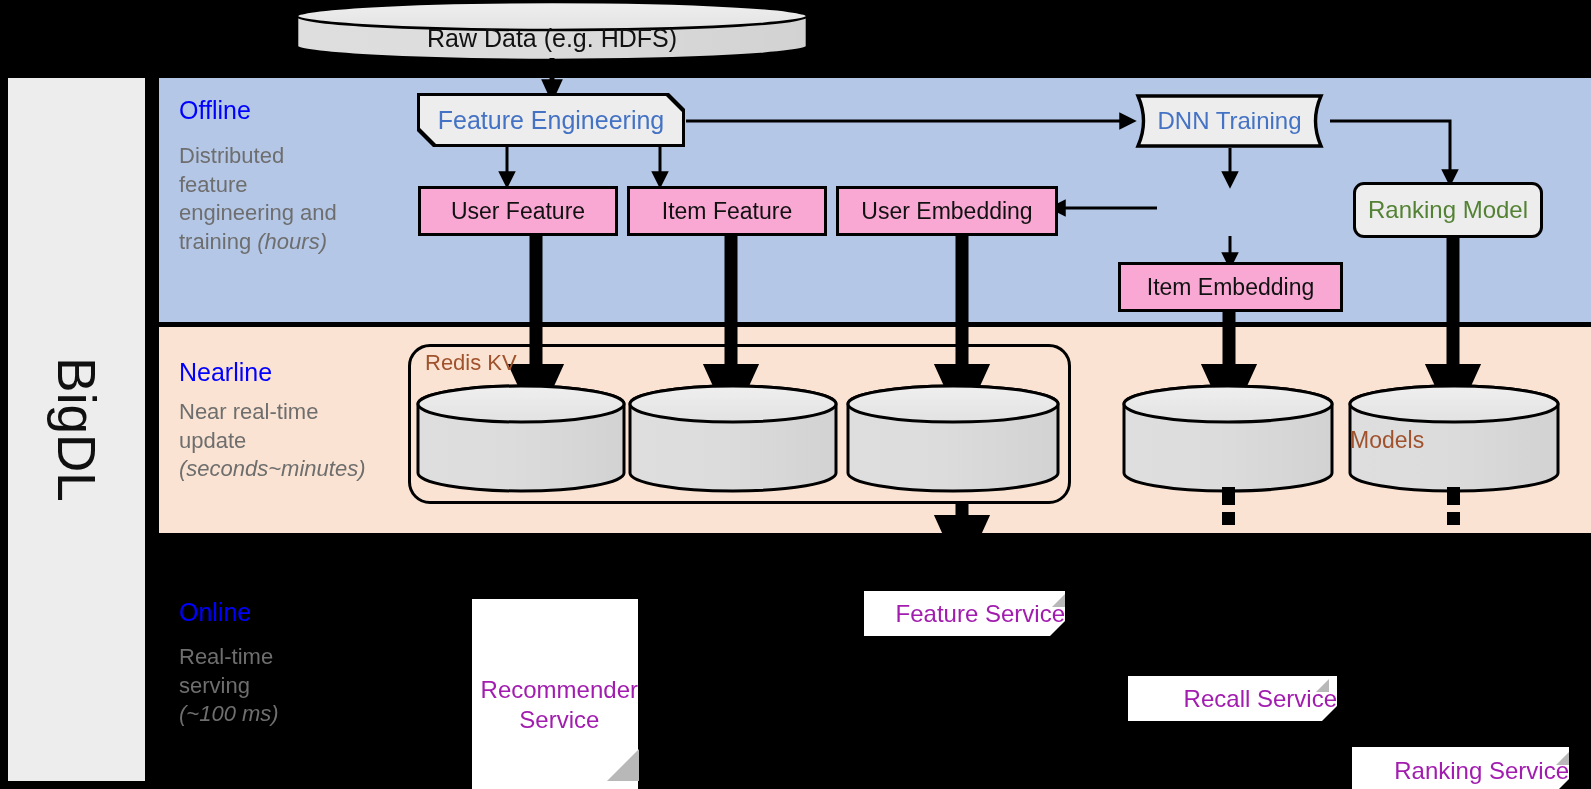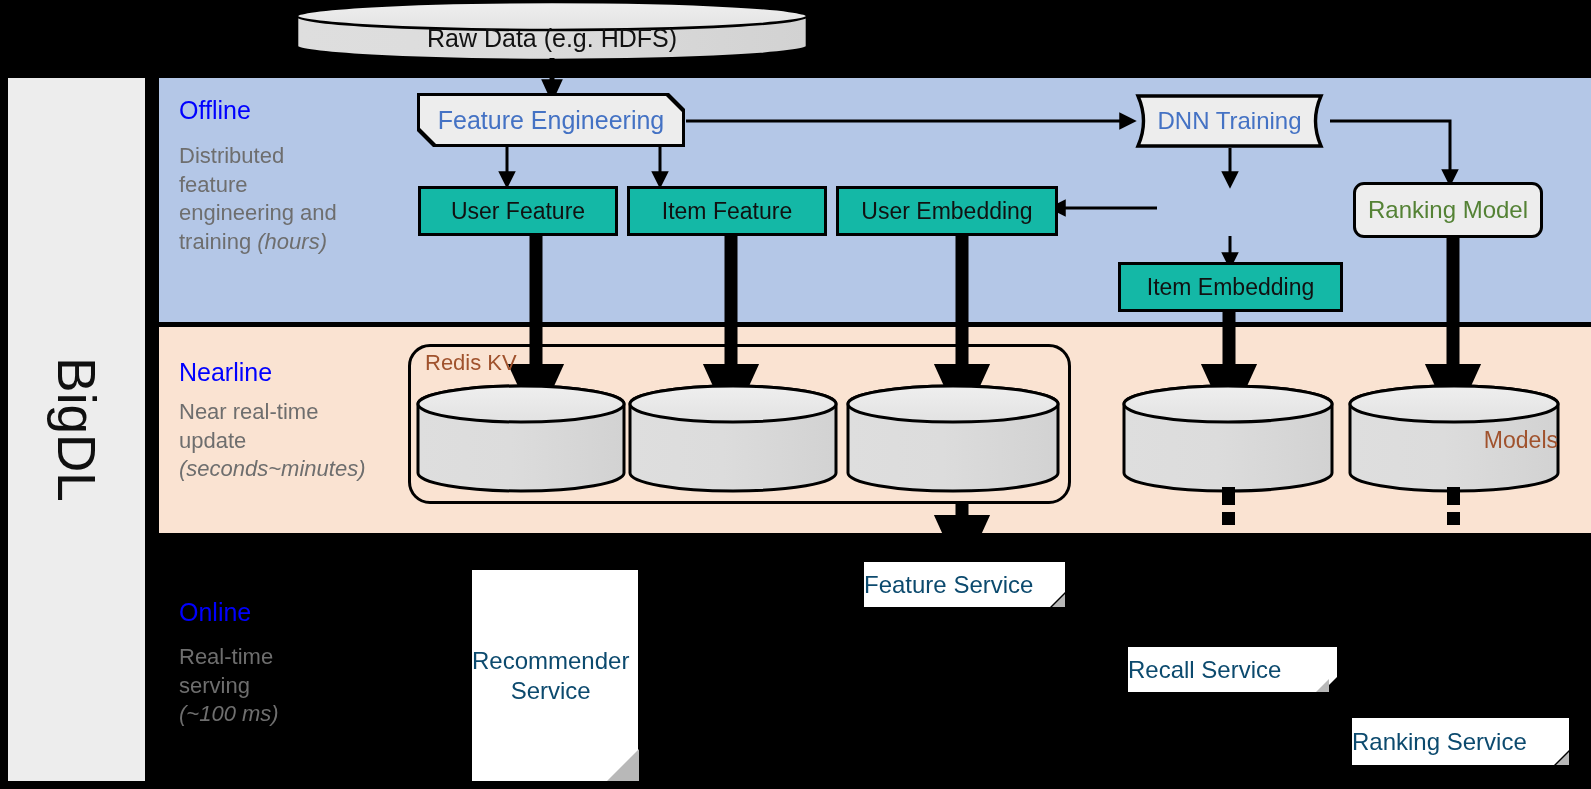--- a/index.html
+++ b/index.html
@@ -29,21 +29,21 @@
   .band-sub i{font-style:italic;}
   #off-title{left:179px;top:96px;}
   #off-sub{left:179px;top:142px;width:215px;}
   #near-title{left:179px;top:358px;}
   #near-sub{left:179px;top:398px;width:235px;}
   #on-title{left:179px;top:598px;}
   #on-sub{left:179px;top:643px;width:215px;}
 
   
   .gray-box{
-    background:#14b8a6;border:3px solid #000;display:flex;align-items:center;
+    background:#f9a8d4;border:3px solid #000;display:flex;align-items:center;
     justify-content:center;font-size:23px;color:#111;
   }
   .proc-box{
     background:#EDEDED;border:3px solid #000;display:flex;align-items:center;
     justify-content:center;font-size:23px;
   }
   .round-box{border-radius:11px;}
   .green-txt{color:#548235;}
 
   
@@ -54,23 +54,24 @@
   }
   .flag-shadow{background:#000;
     clip-path:polygon(0 0, calc(100% - 16px) 0, 100% 16px, 100% 100%, 16px 100%, 0 calc(100% - 16px));
   }
 
   
   #svg-layer{left:0;top:0;width:1591px;height:789px;pointer-events:none;}
 
   
   .note{
-    background:#fff;display:flex;align-items:center;justify-content:flex-start;
-    text-align:center;font-size:24px;color:#0c4a6e;line-height:1.22;
+    background:#fff;display:flex;align-items:center;justify-content:flex-end;
+    text-align:center;font-size:24px;color:#a21caf;line-height:1.22;
     clip-path:polygon(0 0, 100% 0, 100% calc(100% - 15px), calc(100% - 15px) 100%, 0 100%);
+    margin-top:29px;
   }
   .note-fold{
     background:#B8B8B8;
     clip-path:polygon(100% 0, 100% 100%, 0 100%);
   }
   
   #redis-container{
     left:408px;top:344px;width:663px;height:160px;border:3px solid #000;
     border-radius:22px;background:transparent;
   }
@@ -218,21 +219,21 @@
     <span>Item Embedding</span>
   </div>
 
   <div class="abs proc-box round-box green-txt" style="left:1353px;top:182px;width:190px;height:56px;font-size:24px;">
     <span>Ranking Model</span>
   </div>
 
   <div class="abs" id="redis-container"></div>
   <div class="abs" id="redis-label">Redis KV</div>
 
-  <div class="abs" style="left:1350px;top:420px;width:208px;height:40px;display:flex;align-items:center;justify-content:flex-end;font-size:23px;color:#A0522D;">
+  <div class="abs" style="left:1350px;top:420px;width:208px;height:40px;display:flex;align-items:center;justify-content:flex-start;font-size:23px;color:#A0522D;">
     <span>Models</span>
   </div>
 
   <div class="abs note" style="left:472px;top:570px;width:166px;height:211px;">
     <div>
       <span>Recommender</span><br>
       <span>Service</span>
     </div>
   </div>
   <div class="abs note-fold" style="left:607px;top:749px;width:32px;height:32px;"></div>

